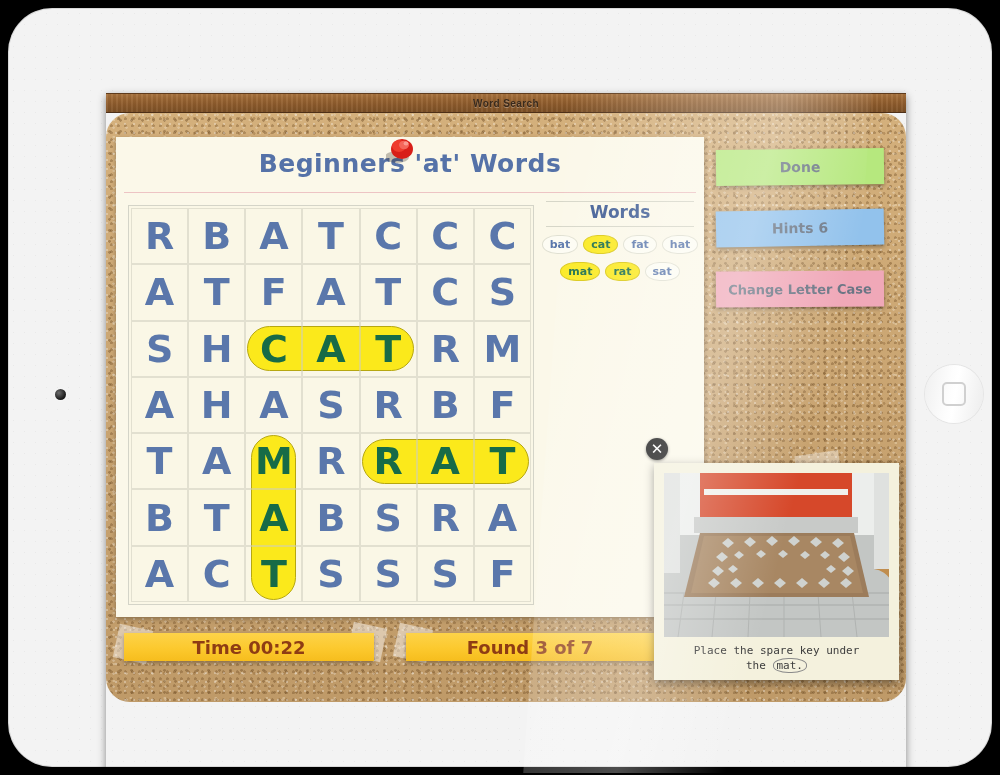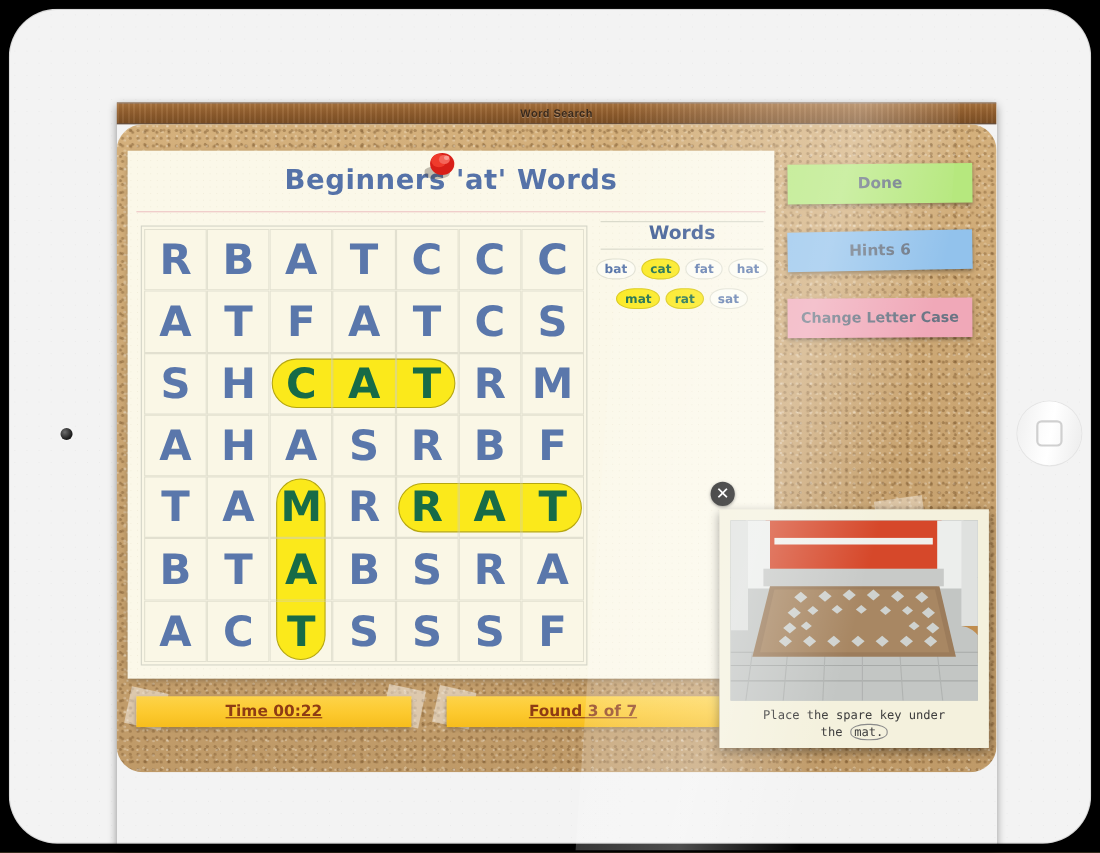--- a/index.html
+++ b/index.html
@@ -284,23 +284,22 @@
   .tape {
     position: relative;
     background: linear-gradient(180deg,#fdd349 0%, #fcc92e 55%, #f6bd1d 100%);
     height: 28px;
     display: flex;
     align-items: center;
     justify-content: center;
     box-shadow: 0 2px 4px rgba(0,0,0,.3);
     font-family: "DejaVu Sans", sans-serif;
     font-weight: bold;
-    font-size: 14px;
+    font-size: 18px;
     color: #8e3c14;
-    text-decoration: underline;
   }
   .sticky {
     position: absolute;
     width: 34px; height: 34px;
     background: rgba(255,255,255,.45);
     transform: rotate(12deg);
     pointer-events: none;
   }
   #tape-time { left: 18px; top: 520px; width: 250px; }
   #tape-found { left: 300px; top: 520px; width: 248px; }

